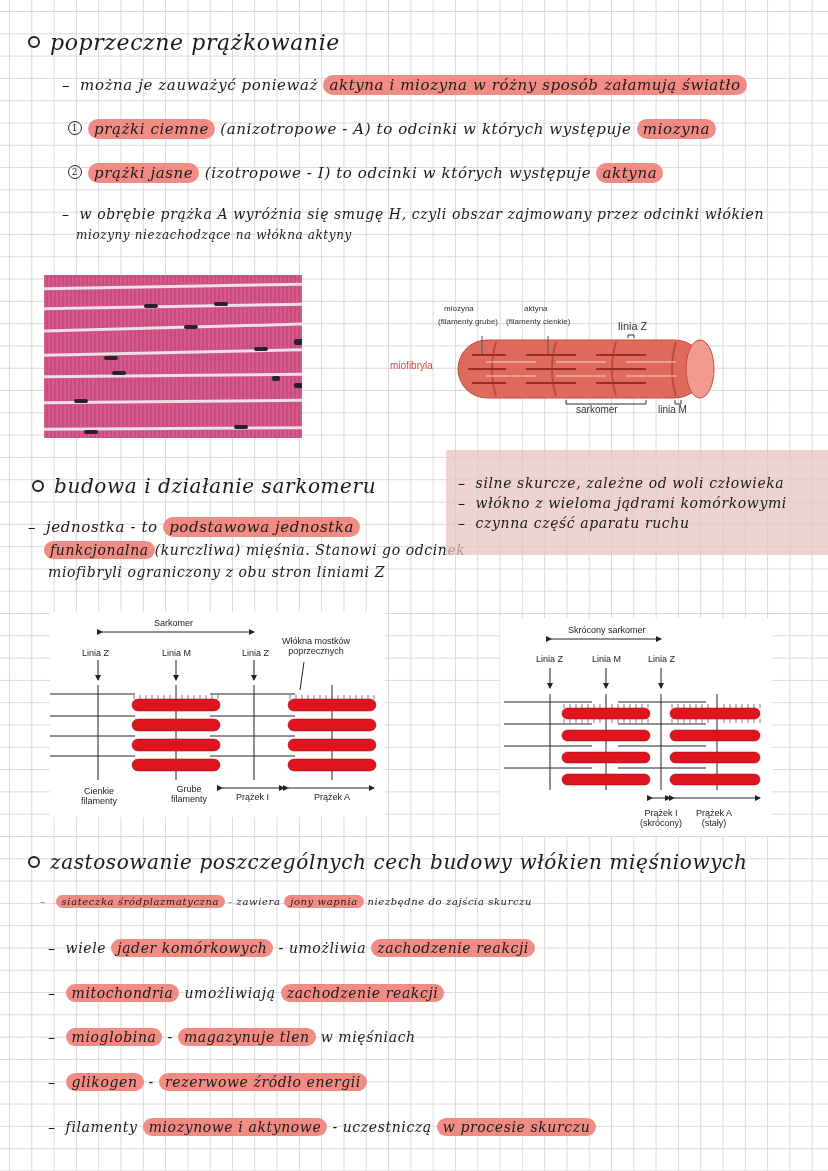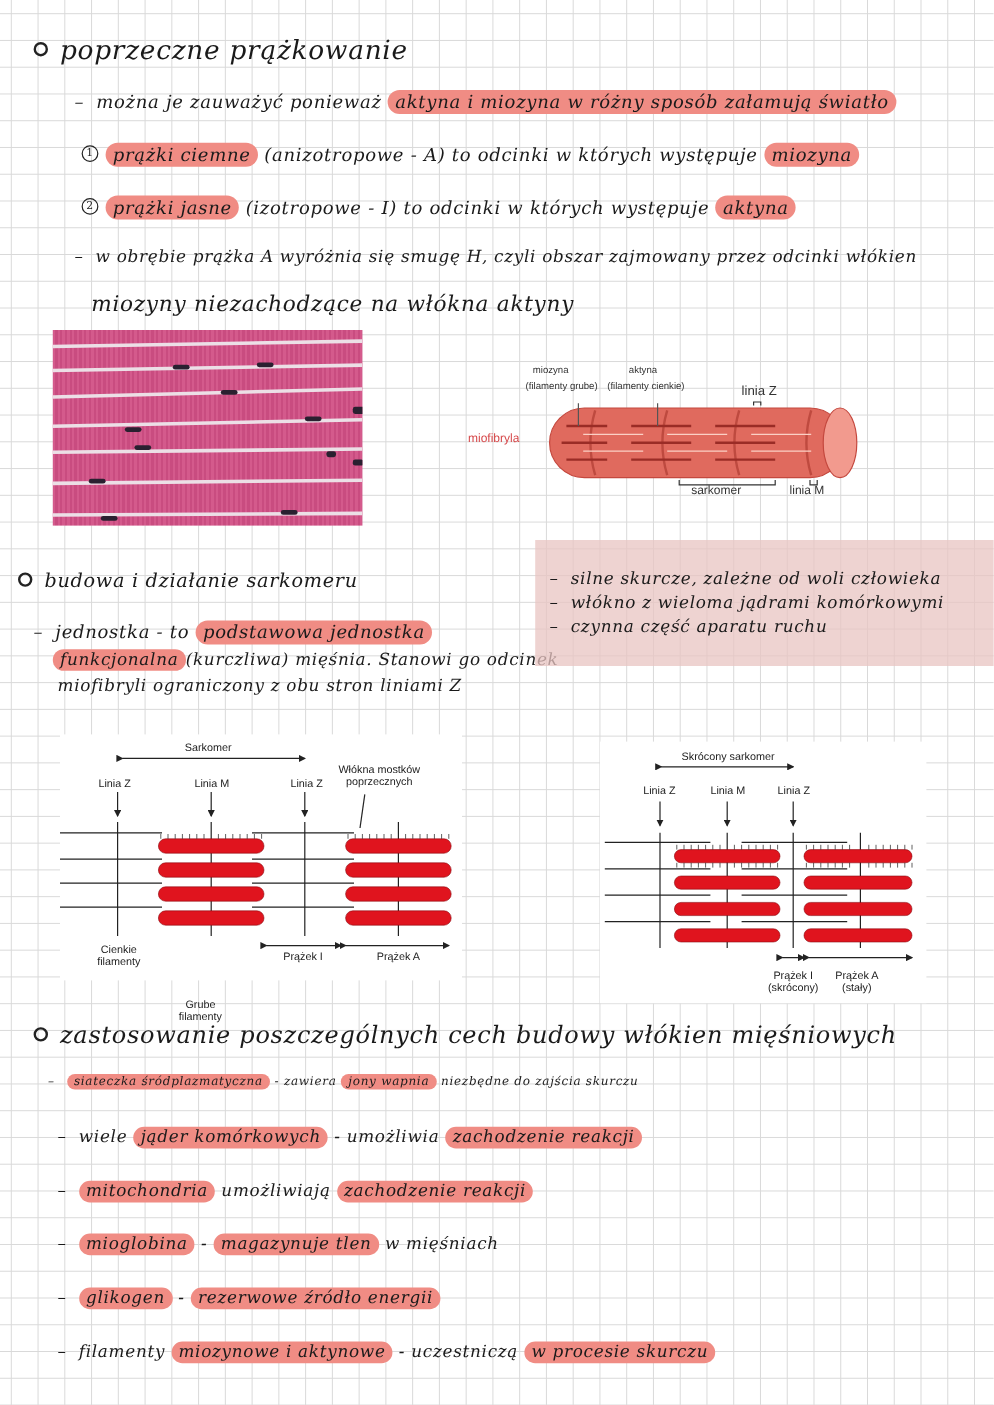--- a/index.html
+++ b/index.html
@@ -49,21 +49,21 @@
 
 <div class="hw" style="left:68px; top:164px;">
   <span class="num">2</span><span class="hl">prążki jasne</span>
   <span>(izotropowe - I) to odcinki w których występuje</span>
   <span class="hl">aktyna</span>
 </div>
 
 <div class="hw" style="left:62px; top:206px; font-size:14px;">
   <span class="dash">–</span><span>w obrębie prążka A wyróżnia się smugę H, czyli obszar zajmowany przez odcinki włókien</span>
 </div>
-<div class="hw" style="left:76px; top:228px; font-size:18px;margin-top:15px;">miozyny niezachodzące na włókna aktyny</div>
+<div class="hw" style="left:76px; top:228px; font-size:12px;">miozyny niezachodzące na włókna aktyny</div>
 
 <div class="micro">
   <div class="gap" style="top:10px; transform:rotate(-1deg);"></div>
   <div class="gap" style="top:30px; transform:rotate(-1deg);"></div>
   <div class="gap" style="top:51px; transform:rotate(-1.5deg);"></div>
   <div class="gap" style="top:76px; transform:rotate(-1.2deg);"></div>
   <div class="gap" style="top:99px; transform:rotate(-0.6deg);"></div>
   <div class="gap" style="top:125px; transform:rotate(-0.6deg);"></div>
   <div class="gap" style="top:152px; transform:rotate(-0.3deg);"></div>
   <div class="nuc" style="left:100px; top:29px;"></div>
@@ -118,21 +118,21 @@
         <line x1="240" y1="76" x2="290" y2="76"></line>
     </g>
     <line x1="96" y1="36" x2="96" y2="55" stroke="#555"></line>
     <line x1="162" y1="36" x2="162" y2="55" stroke="#555"></line>
     <path d="M242 38 v-3 h6 v3" stroke="#333" fill="none"></path>
     <path d="M180 100 v4 h80 v-4" stroke="#333" fill="none"></path>
     <path d="M289 100 v4 h6 v-4" stroke="#333" fill="none"></path>
   </svg>
 </div>
 
-<div class="hw" style="left:15px; top:474px; font-size:16px;font-style:italic;">
+<div class="hw" style="left:32px; top:474px; font-size:20px;font-style:italic;">
   <span class="bullet"></span><span>budowa i działanie sarkomeru</span>
 </div>
 <div class="hw" style="left:28px; top:518px;">
   <span class="dash">–</span><span>jednostka - to</span>
   <span class="hl">podstawowa jednostka</span>
 </div>
 <div class="hw" style="left:44px; top:542px; font-size:14px;">
   <span class="hl">funkcjonalna</span><span>(kurczliwa) mięśnia. Stanowi go odcinek</span>
 </div>
 <div class="hw" style="left:48px; top:564px; font-size:14px;">miofibryli ograniczony z obu stron liniami Z</div>
@@ -185,21 +185,21 @@
     <line x1="254" y1="50" x2="250" y2="78" stroke="#222"></line>
     <line x1="172" y1="176" x2="234" y2="176" stroke="#222" marker-start="url(#ah)" marker-end="url(#ah)"></line>
     <line x1="238" y1="176" x2="324" y2="176" stroke="#222" marker-start="url(#ah)" marker-end="url(#ah)"></line>
   </svg>
   <span class="diag-label" style="left:104px; top:6px;">Sarkomer</span>
   <span class="diag-label" style="left:32px; top:36px;">Linia Z</span>
   <span class="diag-label" style="left:112px; top:36px;">Linia M</span>
   <span class="diag-label" style="left:192px; top:36px;">Linia Z</span>
   <span class="diag-label" style="left:226px; top:24px; width:80px; white-space:normal;">Włókna mostków poprzecznych</span>
   <span class="diag-label" style="left:24px; top:174px; width:50px; white-space:normal;">Cienkie filamenty</span>
-  <span class="diag-label" style="left:92px; top:172px; width:50px; white-space:normal;margin-top:48px;">Grube filamenty</span>
+  <span class="diag-label" style="left:114px; top:172px; width:50px; white-space:normal;">Grube filamenty</span>
   <span class="diag-label" style="left:186px; top:180px;">Prążek I</span>
   <span class="diag-label" style="left:264px; top:180px;">Prążek A</span>
 </div>
 
 <div style="position:absolute; left:500px; top:618px; width:272px; height:218px; background:#fff;">
   <svg width="272" height="218" style="position:absolute; left:0; top:0;">
     <defs>
         <marker id="ah2" markerWidth="6" markerHeight="6" refX="5" refY="3" orient="auto">
           <path d="M0 0 L6 3 L0 6 z" fill="#222"></path>
         </marker>

